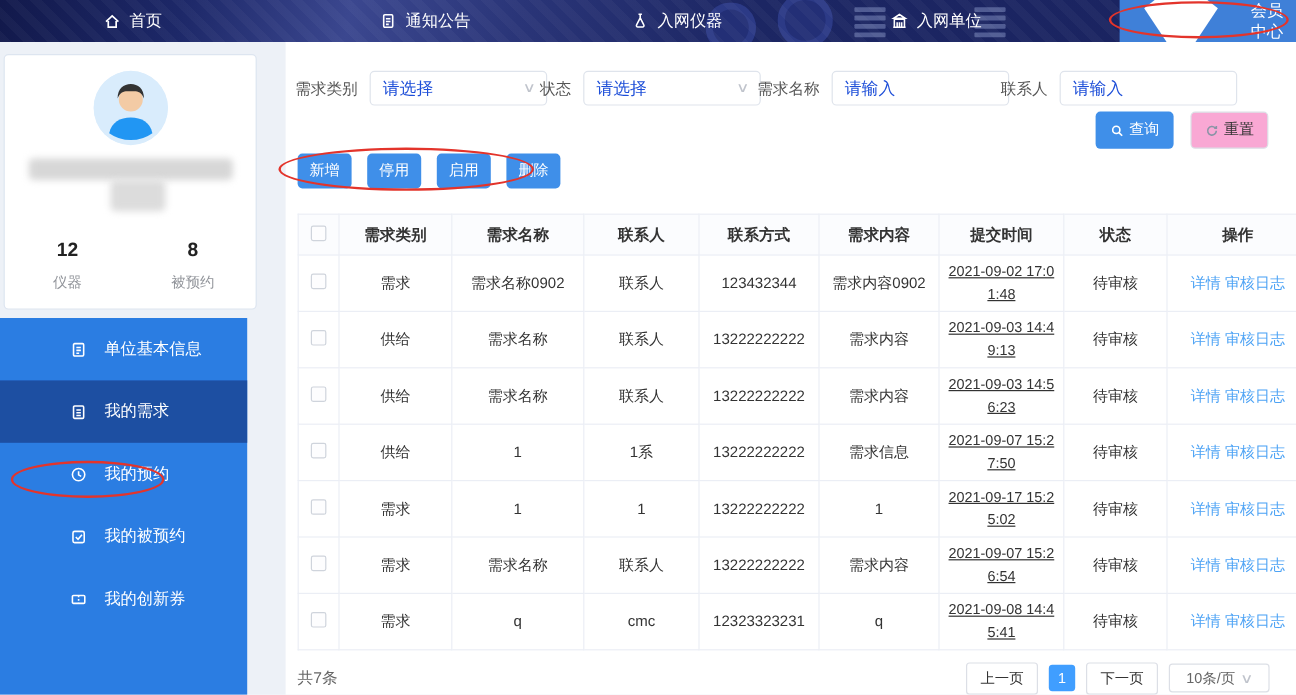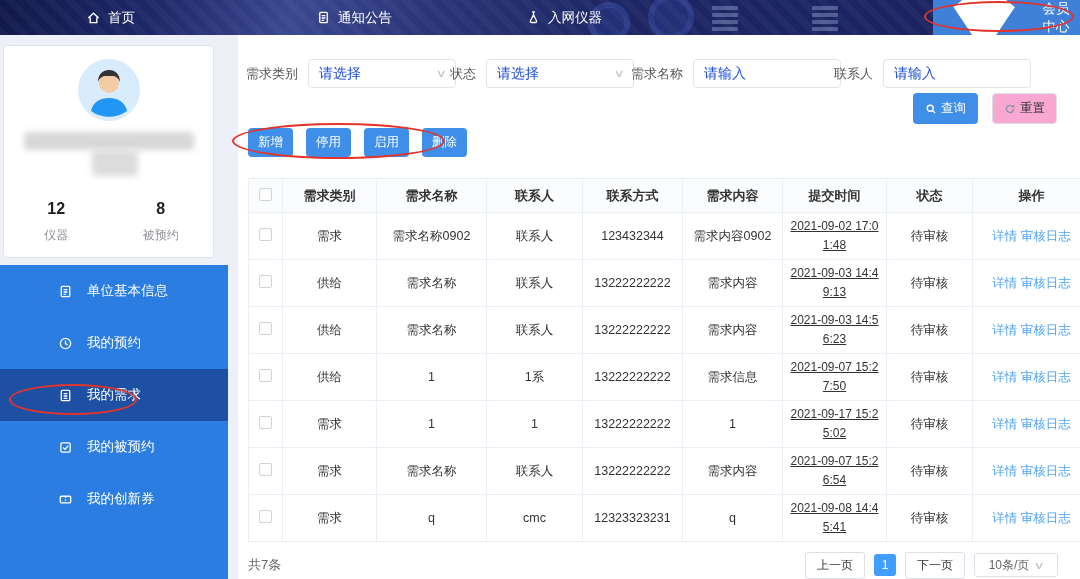--- a/index.html
+++ b/index.html
@@ -45,21 +45,21 @@
   }
   .redact1{ position:absolute; left:20px; top:86px; width:170px; height:18px;
     background:#d7d7d7; border-radius:4px; filter:blur(3px); }
   .redact2{ position:absolute; left:88px; top:104px; width:46px; height:26px;
     background:#dcdcdc; border-radius:4px; filter:blur(3px); }
   .stats{ position:absolute; left:0; right:0; top:154px; display:flex; }
   .stat{ flex:1; text-align:center; }
   .stat .num{ font-size:16px; font-weight:bold; color:#222; }
   .stat .lbl{ font-size:12px; color:#909399; margin-top:9px; }
   .side-menu{
-    position:absolute; left:0; top:265px; width:228px; height:314px;
+    position:absolute; left:0; top:265px; width:206px; height:314px;
     background:#2b7de2;
   }
   .menu-item{
     height:52px; display:flex; align-items:center; gap:14px;
     padding-left:58px; color:#fff; font-size:13.5px; cursor:pointer;
   }
   .menu-item svg{ width:15px; height:15px; flex:none; }
   .menu-item.active{ background:#1d4fa2; }
   
   .main{
@@ -138,20 +138,26 @@
         <path d="M6 6h4M6 8.5h4M6 11h2.5"></path>
       </svg>
     <span>通知公告</span>
   </div>
   <div class="nav-item" style="left:526px;">
     <svg viewBox="0 0 16 16" fill="none" stroke="#fff" stroke-width="1.4">
         <path d="M6.5 2h3M8 2v3.2l3.2 6.3a1.2 1.2 0 0 1-1.1 1.8H5.9a1.2 1.2 0 0 1-1.1-1.8L8 5.2"></path>
       </svg>
     <span>入网仪器</span>
   </div>
+  <div class="nav-item" style="left:742px;">
+    <svg viewBox="0 0 16 16" fill="none" stroke="#fff" stroke-width="1.4">
+        <path d="M2.5 13.5h11M3.5 13V6.5h9V13M8 2.2l5 3.3H3zM6 9v4M8 9v4M10 9v4"></path>
+      </svg>
+    <span>入网单位</span>
+  </div>
   <div class="nav-member">
     <svg viewBox="0 0 16 16" fill="#fff">
         <path d="M8 2.6l4.8 3.8L8 13.6 3.2 6.4z"></path>
       </svg>
     <span>会员中心</span>
   </div>
 </div>
 
 <div class="profile-card">
   <div class="avatar">
@@ -177,33 +183,33 @@
 </div>
 
 <div class="side-menu">
   <div class="menu-item">
     <svg viewBox="0 0 16 16" fill="none" stroke="#fff" stroke-width="1.4">
         <rect x="3.5" y="2.5" width="9" height="11" rx="1"></rect>
         <path d="M6 6h4M6 8.5h4M6 11h2.5"></path>
       </svg>
     <span>单位基本信息</span>
   </div>
+  <div class="menu-item active">
+    <svg viewBox="0 0 16 16" fill="none" stroke="#fff" stroke-width="1.4">
+        <rect x="3.5" y="2.5" width="9" height="11" rx="1"></rect>
+        <path d="M6 6h4M6 8.5h4M6 11h4"></path>
+      </svg>
+    <span>我的需求</span>
+  </div>
   <div class="menu-item">
     <svg viewBox="0 0 16 16" fill="none" stroke="#fff" stroke-width="1.4">
         <circle cx="8" cy="8" r="5.5"></circle>
         <path d="M8 5v3.2l2.3 1.4"></path>
       </svg>
     <span>我的预约</span>
-  </div>
-  <div class="menu-item active">
-    <svg viewBox="0 0 16 16" fill="none" stroke="#fff" stroke-width="1.4">
-        <rect x="3.5" y="2.5" width="9" height="11" rx="1"></rect>
-        <path d="M6 6h4M6 8.5h4M6 11h4"></path>
-      </svg>
-    <span>我的需求</span>
   </div>
   <div class="menu-item">
     <svg viewBox="0 0 16 16" fill="none" stroke="#fff" stroke-width="1.4">
         <rect x="3" y="3" width="10" height="10" rx="1.5"></rect>
         <path d="M5.5 8l2 2 3.5-4"></path>
       </svg>
     <span>我的被预约</span>
   </div>
   <div class="menu-item">
     <svg viewBox="0 0 16 16" fill="none" stroke="#fff" stroke-width="1.4">

